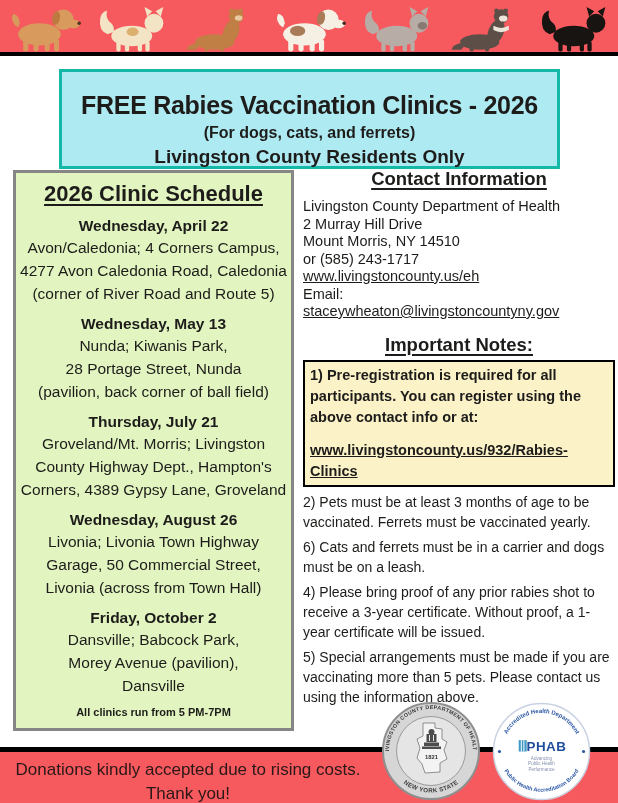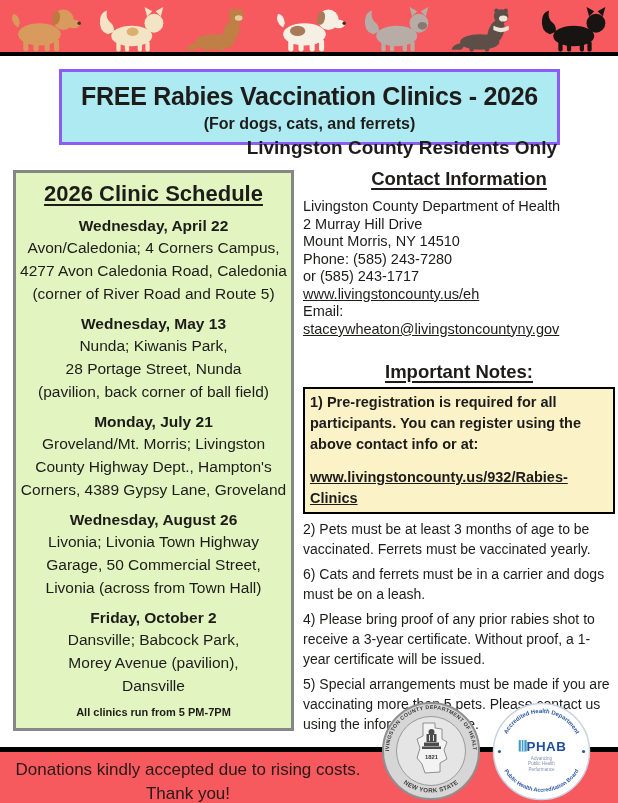--- a/index.html
+++ b/index.html
@@ -10,27 +10,27 @@
   
   .banner {
     position:absolute; left:0; top:0; width:618px; height:52px;
     background:#f65a5e; border-bottom:4px solid #000;
     display:flex; align-items:flex-end; justify-content:space-around;
     padding:0 4px; box-sizing:content-box;
   }
   .banner svg { display:block; height:49px; width:82px; flex:0 0 auto; }
   
   .title-box {
-    position:absolute; left:59px; top:69px; width:501px; height:76px;
-    background:#aeeaf1; border:3px solid #8b5cf6; box-sizing:border-box;
-    text-align:center; padding-top:8px;
+    position:absolute; left:59px; top:69px; width:501px; height:100px;
+    background:#aeeaf1; border:3px solid #14b8a6; box-sizing:border-box;
+    text-align:center; padding-top:17px;
   }
   .t1 { font-size:25px; font-weight:bold; line-height:32px; letter-spacing:-0.3px; }
   .t2 { font-size:16px; font-weight:bold; line-height:23px; }
-  .t3 { font-size:19px; font-weight:bold; line-height:26px;text-align:right; }
+  .t3 { font-size:19px; font-weight:bold; line-height:26px; }
   
   .schedule-box {
     position:absolute; left:13px; top:170px; width:281px; height:561px;
     background:#e2f5c0; border:3px solid #868686; box-sizing:border-box;
     text-align:center; padding-top:8px; overflow:hidden;
   }
   .sched-heading {
     font-size:22px; font-weight:bold; text-decoration:underline;
     text-decoration-thickness:2px; text-underline-offset:3px; margin-bottom:4px;
   }
@@ -44,21 +44,21 @@
   
   .right-col { position:absolute; left:303px; top:168px; width:312px; }
   .col-heading {
     text-align:center; font-size:18.5px; font-weight:bold;
     text-decoration:underline; text-decoration-thickness:2px;
     text-underline-offset:3px; margin-bottom:8px;
   }
   .contact-line { font-size:14.5px; line-height:17.5px; }
   .link { text-decoration:underline; cursor:pointer; }
   .contact-line.link, .contact-link { font-size:14.5px; line-height:17.5px; }
-  .notes-heading-wrap { margin-top:23px; }
+  .notes-heading-wrap { margin-top:13px; }
   .note1-box {
     margin-top:4px; background:#fbf2c8; border:2px solid #000;
     padding:3px 5px; font-size:14.5px; font-weight:bold; line-height:21px;
   }
   .note1-link { display:block; text-decoration:underline;margin-top:12px; }
   .note-item { margin-top:5px; font-size:14px; line-height:20px; }
   
   .bottom-band {
     position:absolute; left:0; top:747px; width:618px; height:56px;
     background:#f65a5e; border-top:5px solid #000; box-sizing:border-box; z-index:2;
@@ -204,21 +204,21 @@
         </div>
 
         <div class="clinic-entry">
           <div class="clinic-date">Wednesday, May 13</div>
           <div class="clinic-location">Nunda; Kiwanis Park,
 28 Portage Street, Nunda
 (pavilion, back corner of ball field)</div>
         </div>
 
         <div class="clinic-entry">
-          <div class="clinic-date">Monday, July 21</div>
+          <div class="clinic-date">Thursday, July 21</div>
           <div class="clinic-location">Groveland/Mt. Morris; Livingston
 County Highway Dept., Hampton's
 Corners, 4389 Gypsy Lane, Groveland</div>
         </div>
 
         <div class="clinic-entry">
           <div class="clinic-date">Wednesday, August 26</div>
           <div class="clinic-location">Livonia; Livonia Town Highway
 Garage, 50 Commercial Street,
 Livonia (across from Town Hall)</div>
@@ -237,21 +237,20 @@
   <div class="right-col">
     <div class="col-heading">Contact Information</div>
     <div>
 
         <div class="contact-line">Livingston County Department of Health</div>
 
         <div class="contact-line">2 Murray Hill Drive</div>
 
         <div class="contact-line">Mount Morris, NY 14510</div>
 
-        <div class="contact-line">Phone: (585) 243-7280</div>
 
         <div class="contact-line">or (585) 243-1717</div>
       </div>
     <div class="contact-link link">www.livingstoncounty.us/eh</div>
     <div class="contact-line">Email:</div>
     <div class="contact-link link">staceywheaton@livingstoncountyny.gov</div>
 
     <div class="notes-heading-wrap">
       <div class="col-heading" style="margin-bottom:2px;">Important Notes:</div>
     </div>

